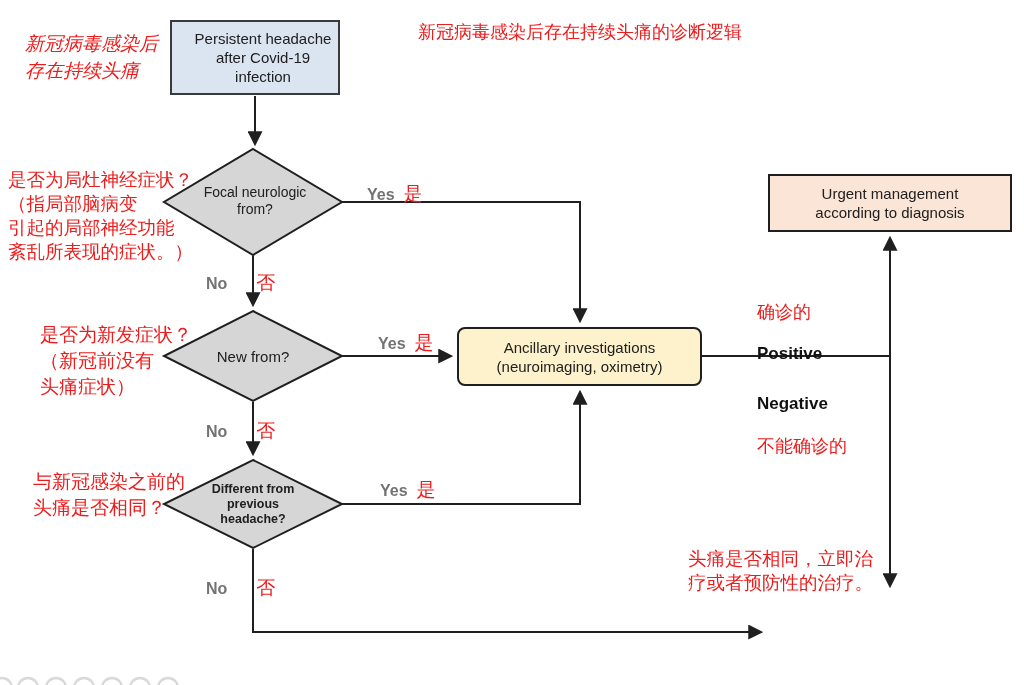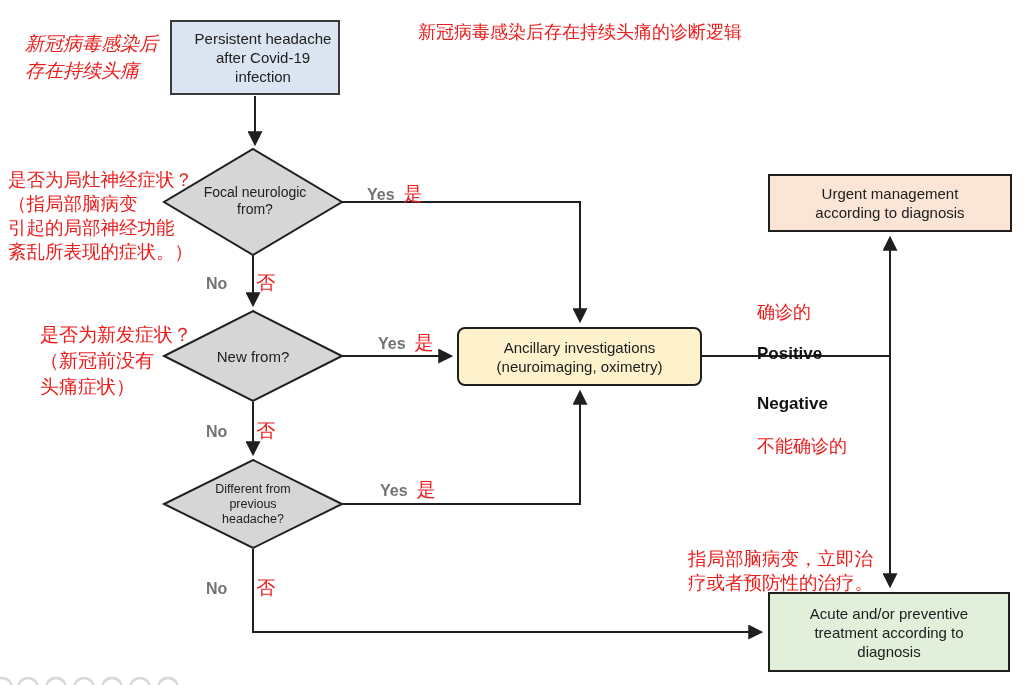--- a/index.html
+++ b/index.html
@@ -78,46 +78,43 @@
 
   <div class="note" style="left:25px;top:30px;line-height:27px;font-style:italic;">新冠病毒感染后
 存在持续头痛</div>
   <div class="note" style="left:8px;top:168px;font-size:18.5px;line-height:24px;">是否为局灶神经症状？
 （指局部脑病变
 引起的局部神经功能
 紊乱所表现的症状。）</div>
   <div class="note" style="left:40px;top:322px;line-height:26px;">是否为新发症状？
 （新冠前没有
 头痛症状）</div>
-  <div class="note" style="left:688px;top:547px;line-height:24px;font-size:18.5px;">指局部脑病变，立即治
+  <div class="note" style="left:33px;top:469px;line-height:26px;">与新冠感染之前的
+头痛是否相同？</div>
+  <div class="note" style="left:688px;top:547px;line-height:24px;font-size:18.5px;">头痛是否相同，立即治
 疗或者预防性的治疗。</div>
 
   <div class="box box-start" style="left:170px;top:20px;width:170px;height:75px;padding-left:16px;">
     <span>Persistent headache
 after Covid-19
 infection</span>
   </div>
   <div class="box box-urgent" style="left:768px;top:174px;width:244px;height:58px;">
     <span>Urgent management
 according to diagnosis</span>
   </div>
   <div class="box box-ancillary" style="left:457px;top:327px;width:245px;height:59px;border-radius:8px;">
     <span>Ancillary investigations
 (neuroimaging, oximetry)</span>
   </div>
-  <div class="box box-acute" style="left:768px;top:592px;width:242px;height:80px;">
-    <span>Acute and/or preventive
-treatment according to
-diagnosis</span>
-  </div>
 
   <div class="diamond-label" style="left:175px;top:183px;width:160px;height:36px;font-size:14px;line-height:17px;">Focal neurologic
 from?</div>
   <div class="diamond-label" style="left:173px;top:347px;width:160px;height:18px;font-size:15px;">New from?</div>
-  <div class="diamond-label" style="left:183px;top:481px;width:140px;height:46px;font-size:12.5px;line-height:15px;">Different from
+  <div class="diamond-label" style="left:183px;top:481px;width:140px;height:46px;font-size:12.5px;line-height:15px;font-weight:bold;">Different from
 previous
 headache?</div>
 
   <div class="edge-label" style="left:367px;top:181px;gap:9px;">
     <span class="edge-en">Yes</span>
     <span class="edge-cn">是</span>
   </div>
   <div class="edge-label" style="left:378px;top:330px;gap:9px;">
     <span class="edge-en">Yes</span>
     <span class="edge-cn">是</span>

